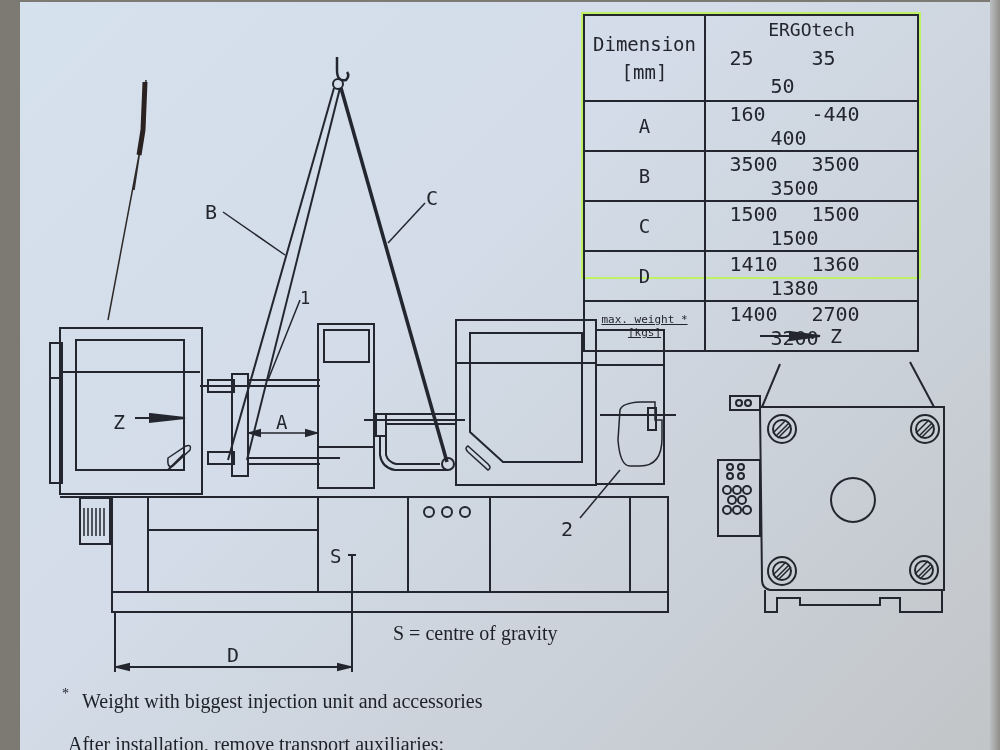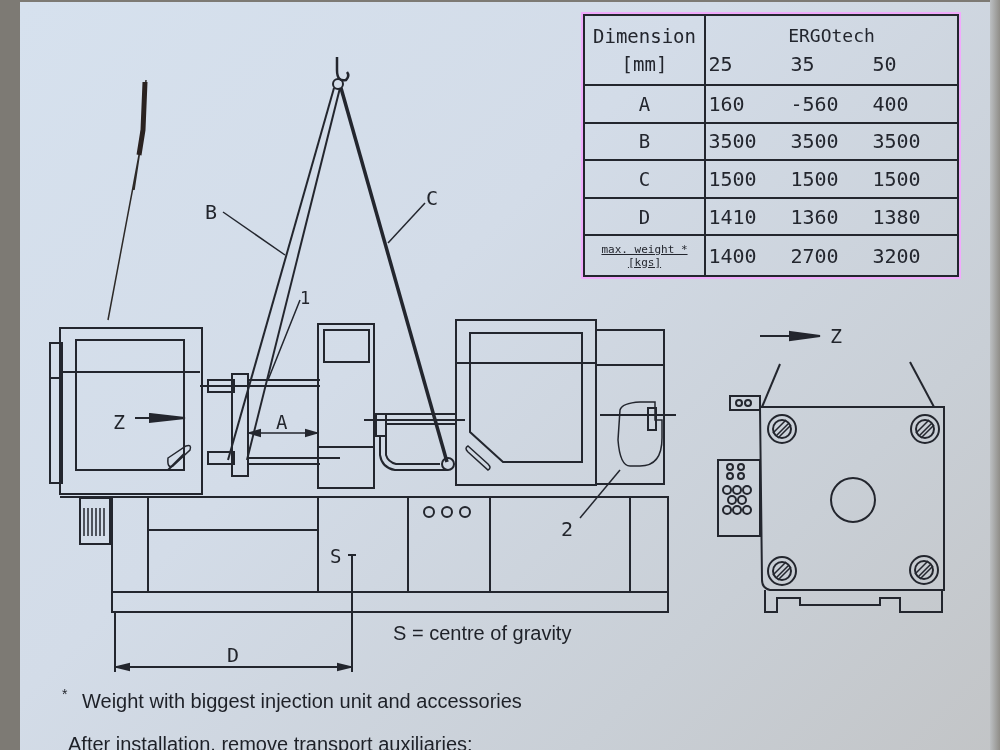--- a/index.html
+++ b/index.html
@@ -1,29 +1,29 @@
 <!DOCTYPE html>
 <html><head>
 <meta charset="utf-8">
 <style>
   html,body{margin:0;padding:0;}
   body{width:1000px;height:750px;overflow:hidden;background:#7d7a74;position:relative;font-family:"DejaVu Sans Mono","Liberation Mono",monospace;}
   .plate{position:absolute;left:20px;top:2px;width:980px;height:760px;
     background:linear-gradient(135deg,#d6e1ee 0%,#d3dce8 40%,#c9cfd6 75%,#c2c4c6 100%);}
   .rightedge{position:absolute;right:0;top:0;width:10px;height:750px;background:linear-gradient(90deg,#bcbfc2,#8f8d88);}
   svg text{font-family:"DejaVu Sans Mono","Liberation Mono",monospace;fill:#22252c;}
-  .tbl{position:absolute;left:581px;top:12px;width:380px;height:267px;border:2px solid #f0abfc;box-sizing:border-box;}
+  .tbl{position:absolute;left:581px;top:12px;width:340px;height:267px;border:2px solid #bef264;box-sizing:border-box;}
   .tbl table{border-collapse:collapse;width:100%;height:100%;color:#23262e;font-family:"DejaVu Sans Mono","Liberation Mono",monospace;}
   .tbl td{border:2px solid #23262e;text-align:center;padding:0;}
   .hdrcell{font-size:17px;line-height:28px;}
   .rowlbl{width:119px;font-size:19px;}
   .vals{font-size:20px;}
   .vals span{display:inline-block;width:82px;text-align:left;}
   .wlbl{font-size:11px;line-height:13px;text-decoration:underline;}
-  .caption{position:absolute;color:#1e2128;font-size:19px;font-family:Liberation Sans, sans-serif;}
+  .caption{position:absolute;color:#1e2128;font-size:19px;font-family:Liberation Serif, serif;}
 </style>
 </head>
 <body>
 
 <div class="plate"></div>
 <div class="rightedge"></div>
 
 <div class="tbl">
   <table>
     <tbody>
@@ -34,21 +34,21 @@
       </td>
       <td class="hdrcell">
         <div style="font-size:18px">ERGOtech</div>
         <div class="vals">
           <span>25</span><span>35</span><span>50</span>
         </div>
       </td>
     </tr>
     <tr>
       <td class="rowlbl">A</td>
-      <td class="vals"><span>160</span><span>-560</span><span>400</span></td>
+      <td class="vals"><span>160</span><span>-440</span><span>400</span></td>
     </tr>
     <tr>
       <td class="rowlbl">B</td>
       <td class="vals"><span>3500</span><span>3500</span><span>3500</span></td>
     </tr>
     <tr>
       <td class="rowlbl">C</td>
       <td class="vals"><span>1500</span><span>1500</span><span>1500</span></td>
     </tr>
     <tr>

